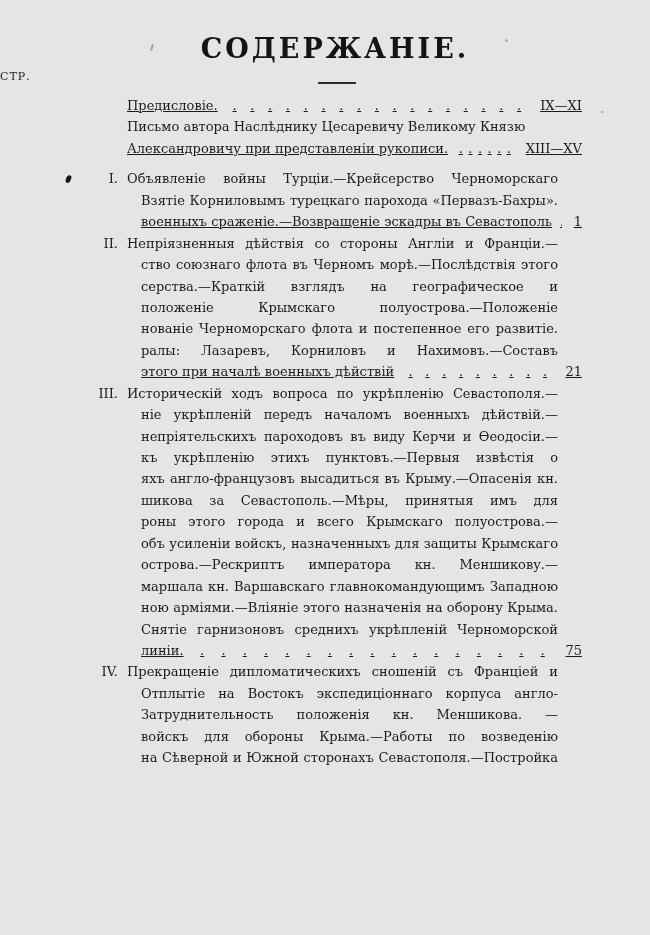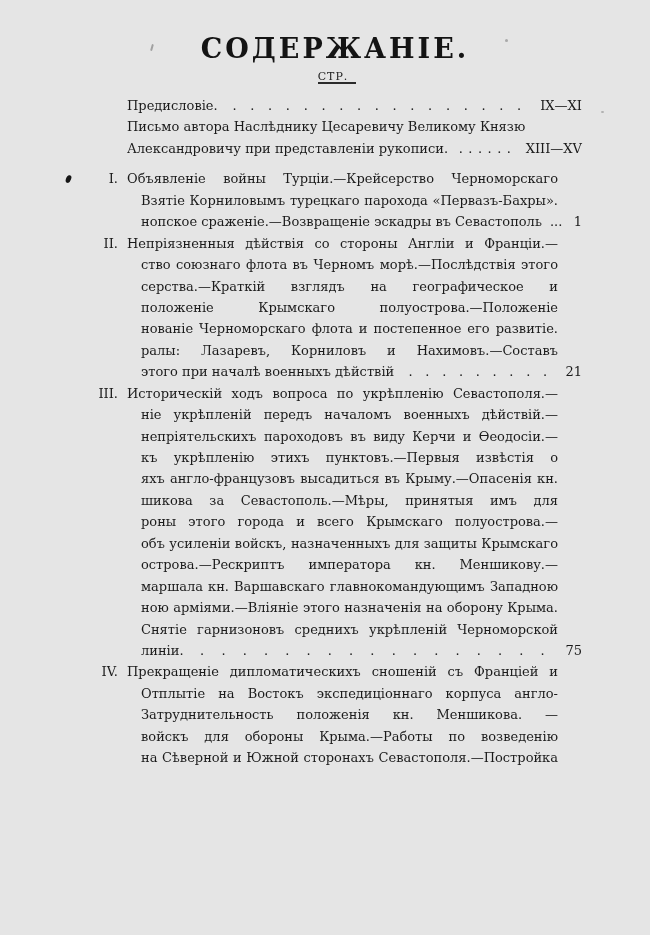--- a/index.html
+++ b/index.html
@@ -12,33 +12,33 @@
   }
   .title{
     position:absolute;top:33px;left:10px;width:650px;
     text-align:center;font-size:27px;font-weight:700;letter-spacing:3px;
     color:#141414;
   }
   .title-rule{
     position:absolute;top:82px;left:318px;width:38px;height:2px;background:#2b2b2b;
   }
   .col-header{
-    position:absolute;top:70px;left:0;width:578px;text-align:center;
-    font-size:11px;letter-spacing:1px;color:#222;margin-left:44px;
+    position:absolute;top:70px;left:0;width:578px;text-align:left;
+    font-size:11px;letter-spacing:1px;color:#222;
   }
   .toc{
     position:absolute;top:95px;left:141px;width:441px;
     font-size:13px;line-height:21.45px;
   }
   .entry{position:relative;}
   .chapters{margin-top:9px;}
   .line{height:21.45px;position:relative;}
   .jline{text-align:justify;text-align-last:justify;text-justify:inter-word;padding-right:24px;overflow:hidden;}
   .leftline{text-align:left;padding-right:24px;overflow:hidden;}
-  .dotline{display:flex;align-items:center;}
+  .dotline{display:flex;align-items:center;text-decoration:underline;}
   .dotline .ltext{white-space:nowrap;}
   .dots{flex:1;display:flex;justify-content:space-around;margin:0 12px 0 8px;overflow:hidden;}
   .dots span{display:inline-block;}
   .pagenum{white-space:nowrap;}
   .fm .line{margin-left:-14px;}
   .chapters .line.first{margin-left:-14px;}
   .numeral{
     position:absolute;top:0;right:calc(100% + 23px);white-space:nowrap;
     line-height:21.45px;
   }
@@ -98,21 +98,21 @@
             <span class="pagenum">XIII—XV</span>
           </div>
         </div>
       </div>
     <div class="chapters">
         <div class="entry">
           <span class="numeral">I.</span>
           <div class="line first jline">Объявленіе войны Турціи.—Крейсерство Черноморскаго флота.—</div>
           <div class="line jline">Взятіе Корниловымъ турецкаго парохода «Первазъ-Бахры».—Си-</div>
           <div class="line dotline">
-            <span class="ltext">нопское сраженіе.—Возвращеніе эскадры въ Севастополь</span>
+            <span class="ltext">военныхъ сраженіе.—Возвращеніе эскадры въ Севастополь</span>
             <span class="dots">
               <span>.</span>
               <span>.</span>
               <span>.</span>
             </span>
             <span class="pagenum">1</span>
           </div>
         </div>
         <div class="entry">
           <span class="numeral">II.</span>

